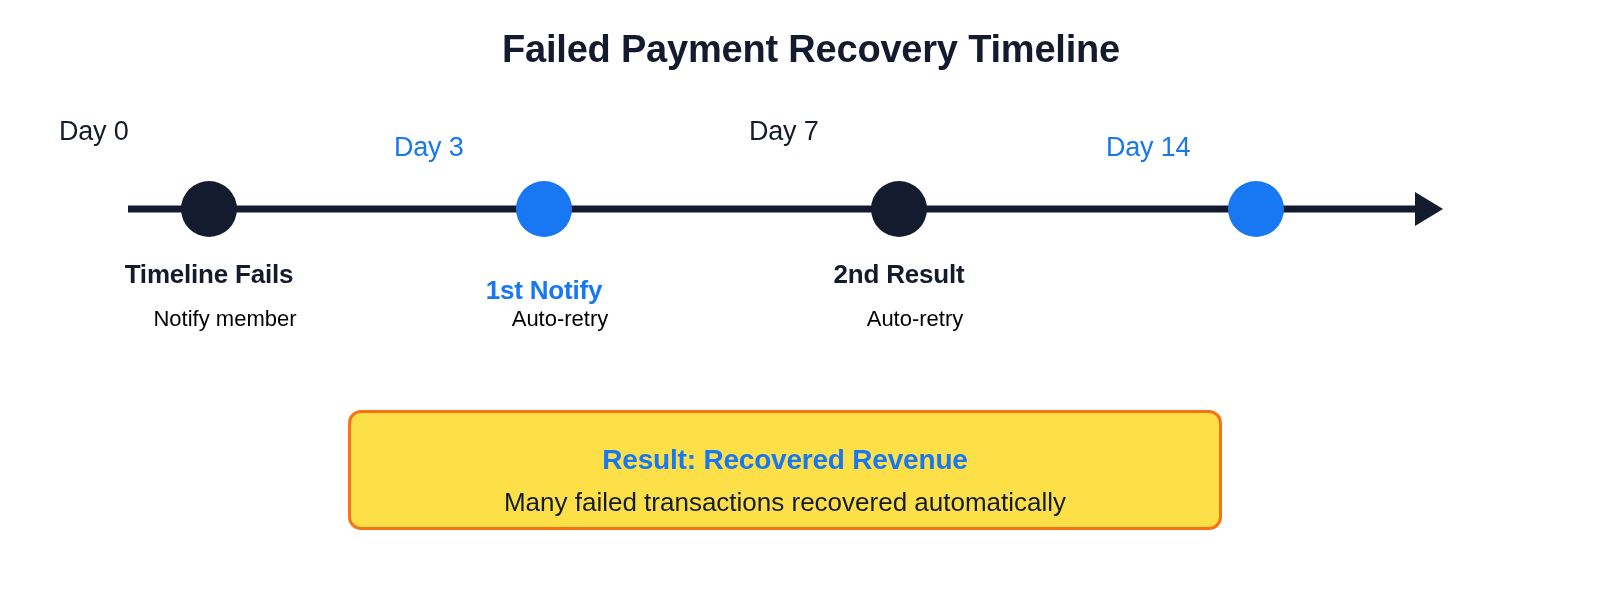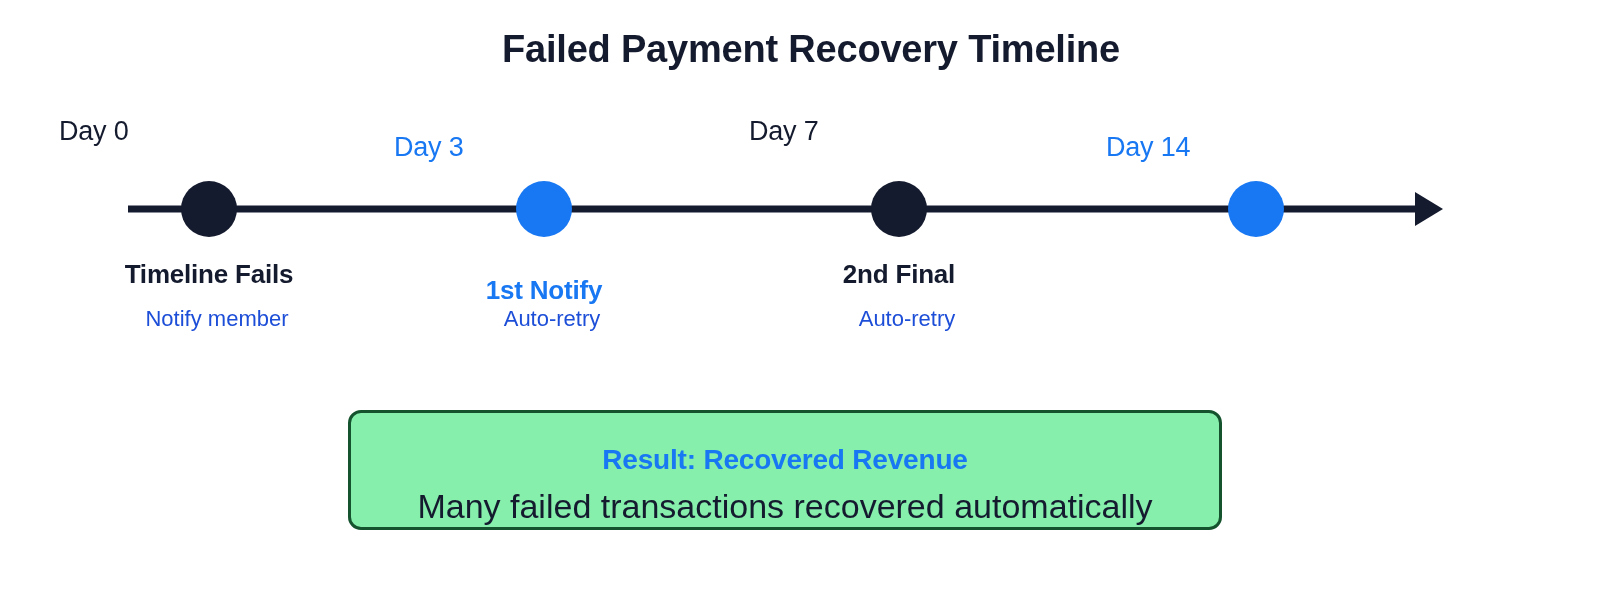--- a/index.html
+++ b/index.html
@@ -80,65 +80,65 @@
     width: 300px;
     text-align: center;
     font-size: 26px;
     font-weight: bold;
     letter-spacing: -0.2px;
     white-space: nowrap;
   }
   .node-sublabel {
     position: absolute;
     top: 306px;
-    left: 8px;
+    left: 16px;
     width: 300px;
     text-align: center;
     font-size: 22px;
     font-weight: normal;
-    color: #1d4ed8;
+    color: #000000;
     white-space: nowrap;
   }
 
   .accent-dark  { color: #151b2e; }
   .accent-blue  { color: #1877f2; margin-top: 16px; }
   .fill-dark    { background: #151b2e; }
   .fill-blue    { background: #1877f2; }
 
   
   #result-box {
     position: absolute;
     left: 348px;
     top: 410px;
     width: 874px;
     height: 120px;
     box-sizing: border-box;
-    border: 3px solid #14532d;
+    border: 3px solid #f97316;
     border-radius: 13px;
-    background: #86efac;
+    background: #fde047;
   }
   #result-title {
     position: absolute;
     left: 0;
     top: 31px;
     width: 100%;
     text-align: center;
     font-size: 28px;
     font-weight: bold;
     color: #1877f2;
     letter-spacing: -0.2px;
     white-space: nowrap;
   }
   #result-sub {
     position: absolute;
     left: 0;
     top: 74px;
     width: 100%;
     text-align: center;
-    font-size: 34px;
+    font-size: 26px;
     font-weight: normal;
     color: #151b2e;
     white-space: nowrap;
   }
 </style>
 </head>
 <body>
 
 <div id="canvas">
 
@@ -161,21 +161,21 @@
   <div class="node" style="left:544px">
     <div class="node-day accent-blue">Day 3</div>
     <div class="node-dot fill-blue"></div>
     <div class="node-label accent-blue">1st Notify</div>
     <div class="node-sublabel">Auto-retry</div>
   </div>
 
   <div class="node" style="left:899px">
     <div class="node-day accent-dark">Day 7</div>
     <div class="node-dot fill-dark"></div>
-    <div class="node-label accent-dark">2nd Final</div>
+    <div class="node-label accent-dark">2nd Result</div>
     <div class="node-sublabel">Auto-retry</div>
   </div>
 
   <div class="node" style="left:1256px">
     <div class="node-day accent-blue">Day 14</div>
     <div class="node-dot fill-blue"></div>
   </div>
 
   <div id="result-box">
     <div id="result-title">Result: Recovered Revenue</div>

